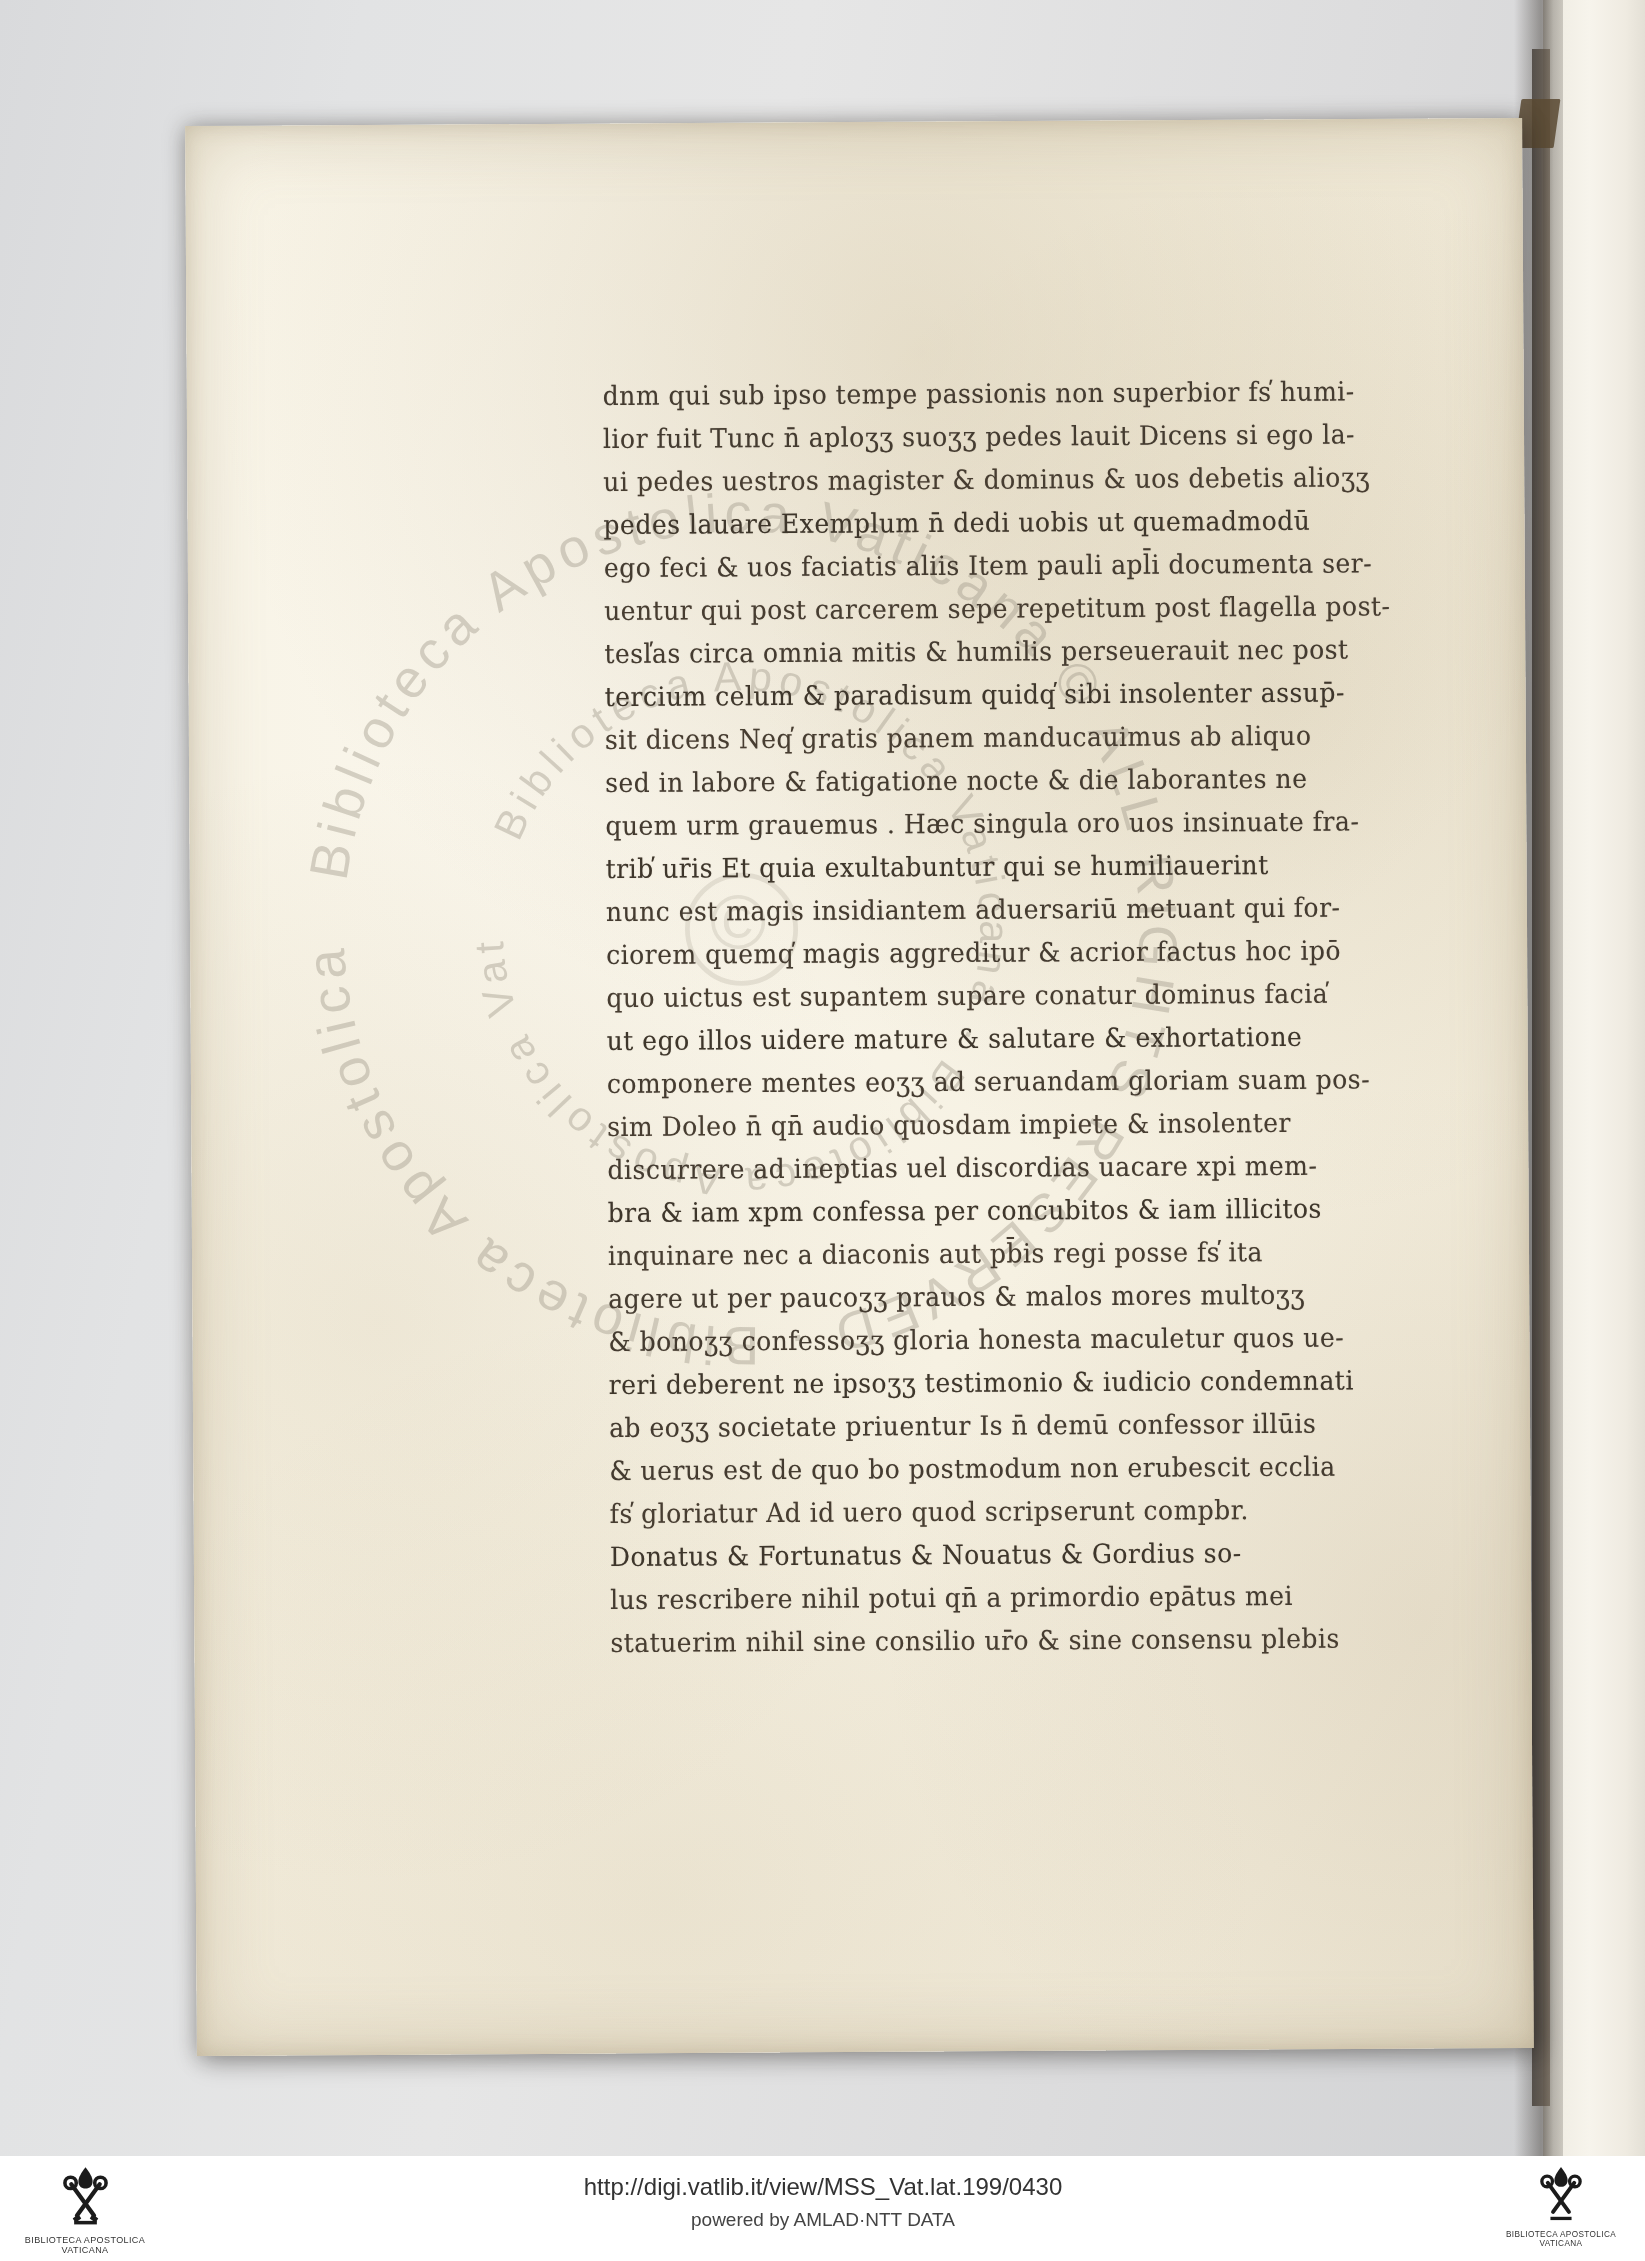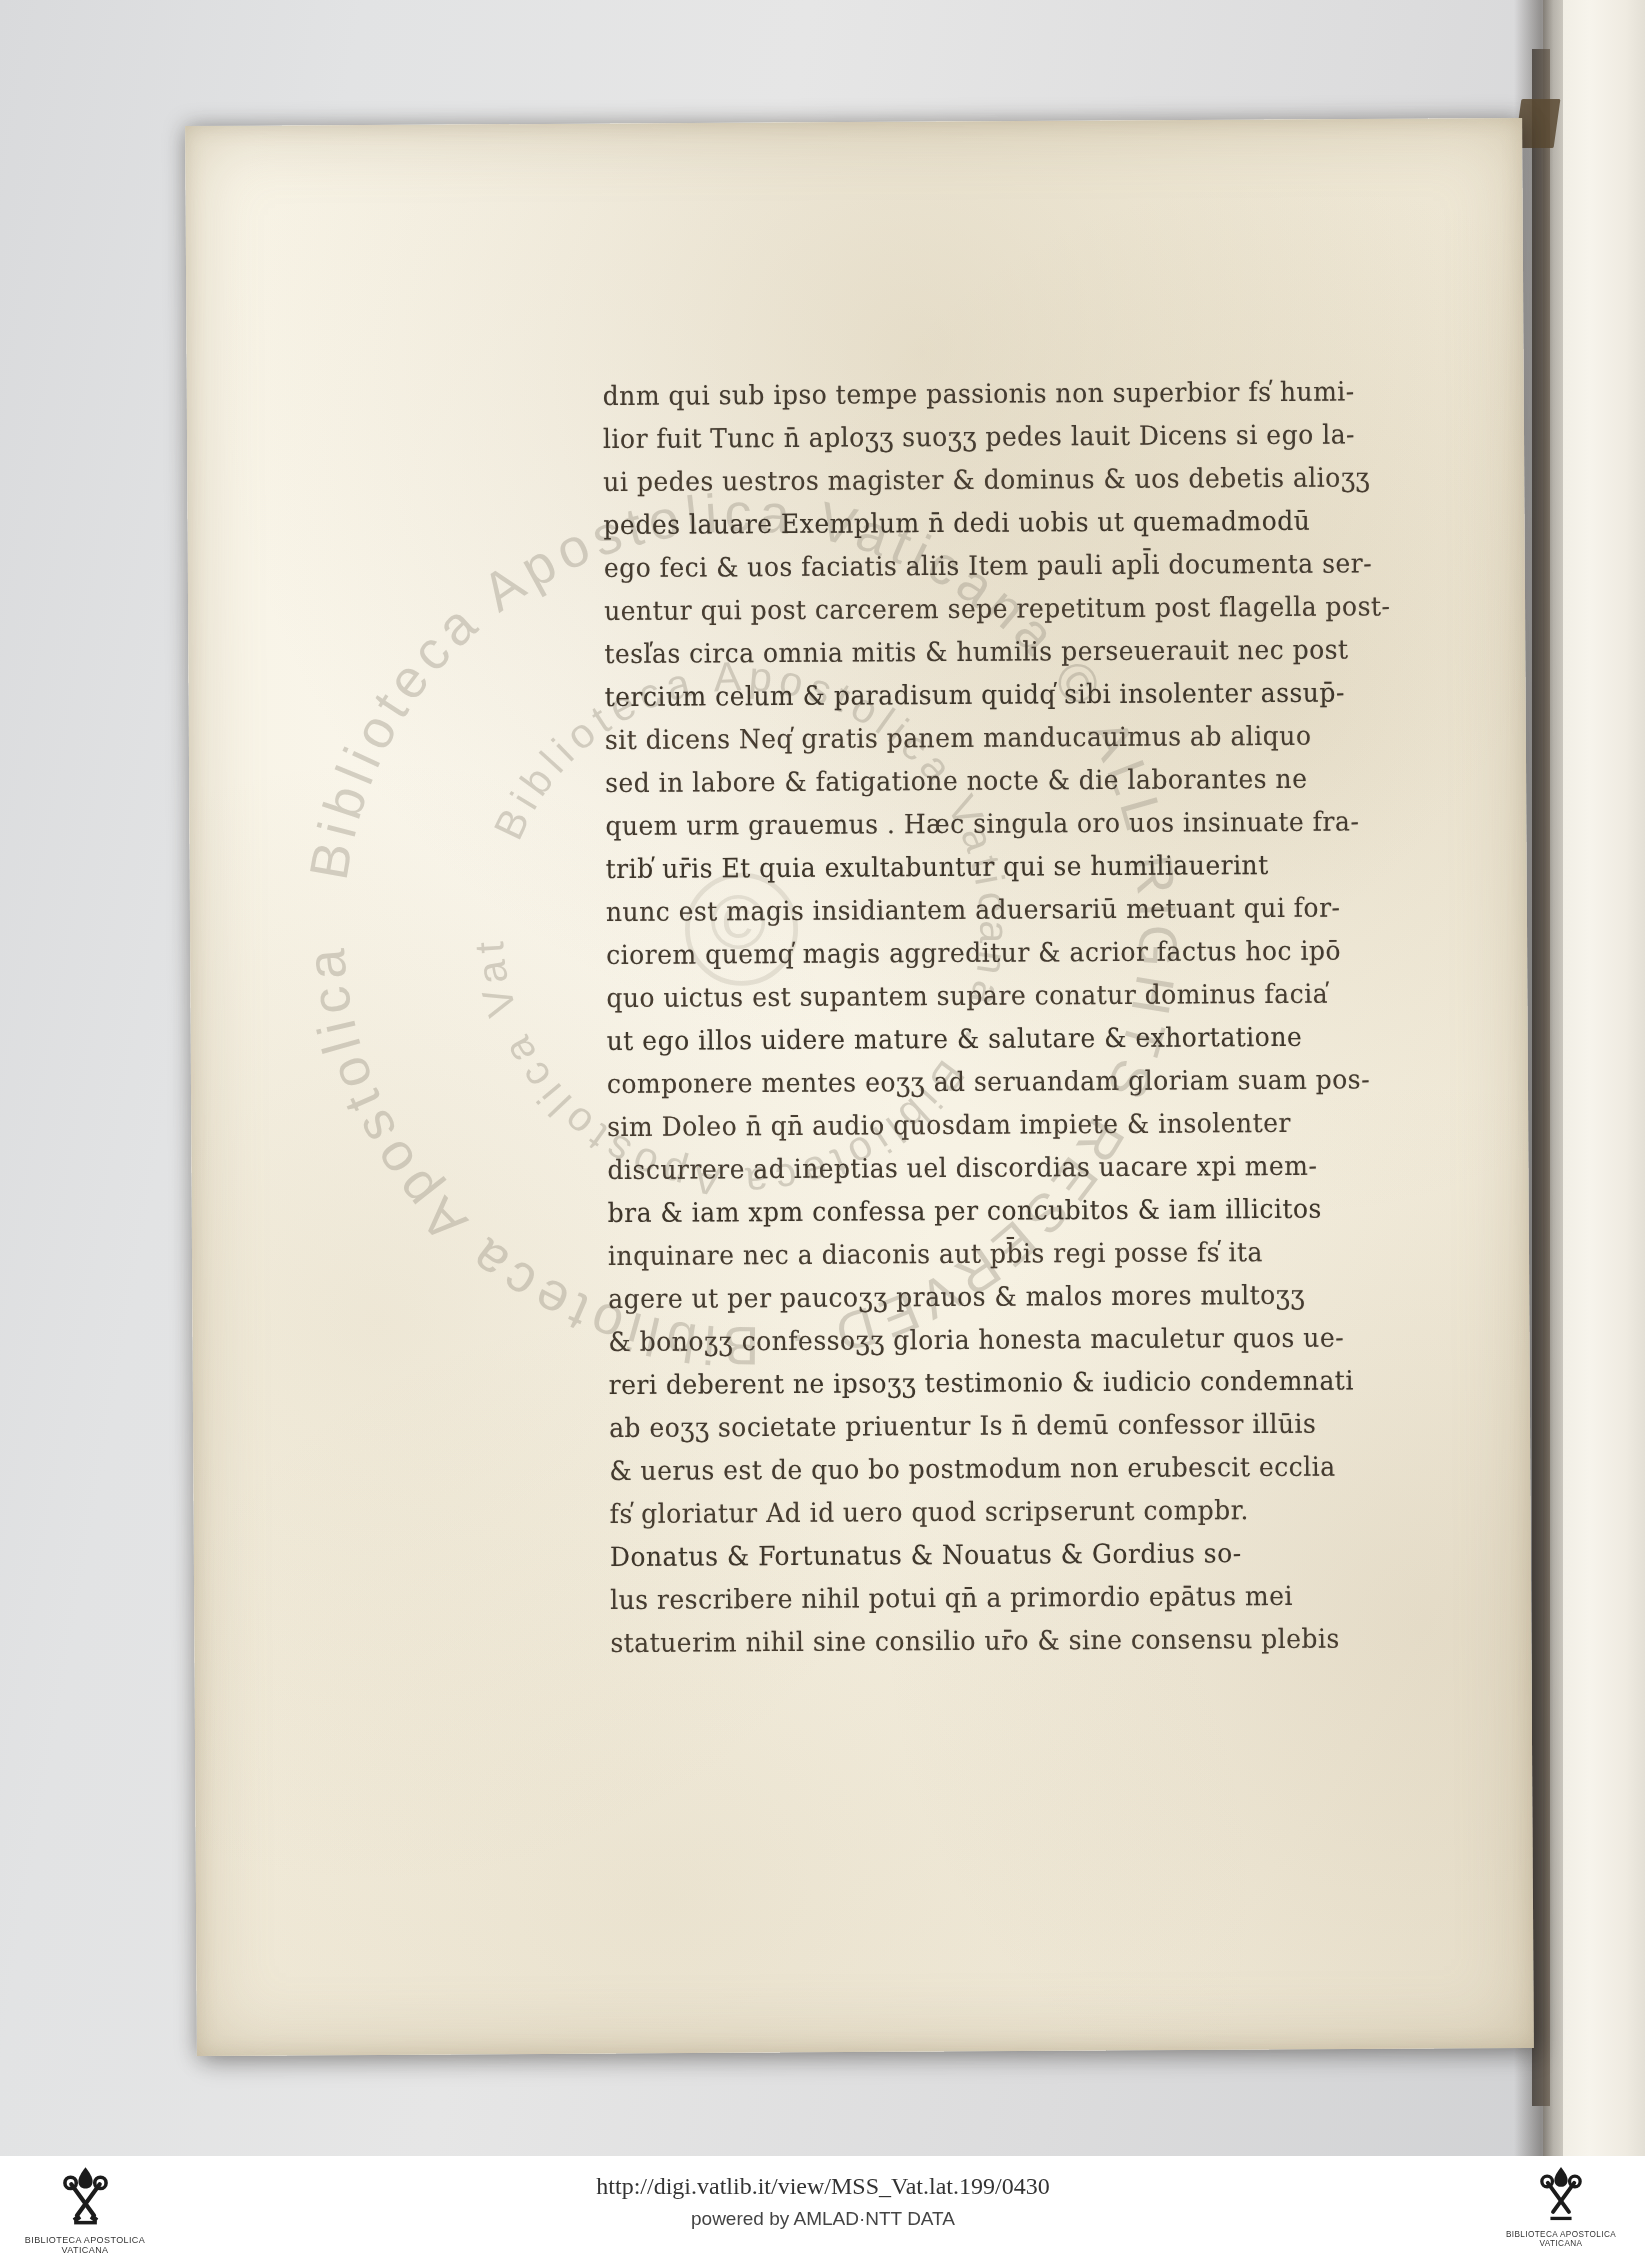--- a/index.html
+++ b/index.html
@@ -143,21 +143,20 @@
   }
   #copyright-line {
     font-size: 30px;
     font-family: "Liberation Sans", sans-serif;
     color: #222;
   }
   #url-line {
     font-size: 24px;
     margin-top: 6.6px;
     color: #333;
-    font-family: Liberation Serif, serif;
   }
   #powered-line {
     font-size: 19px;
     margin-top: 8.2px;
     color: #444;
   }
   .crest {
     position: absolute;
     top: 6.6px;
     width: 140px;

